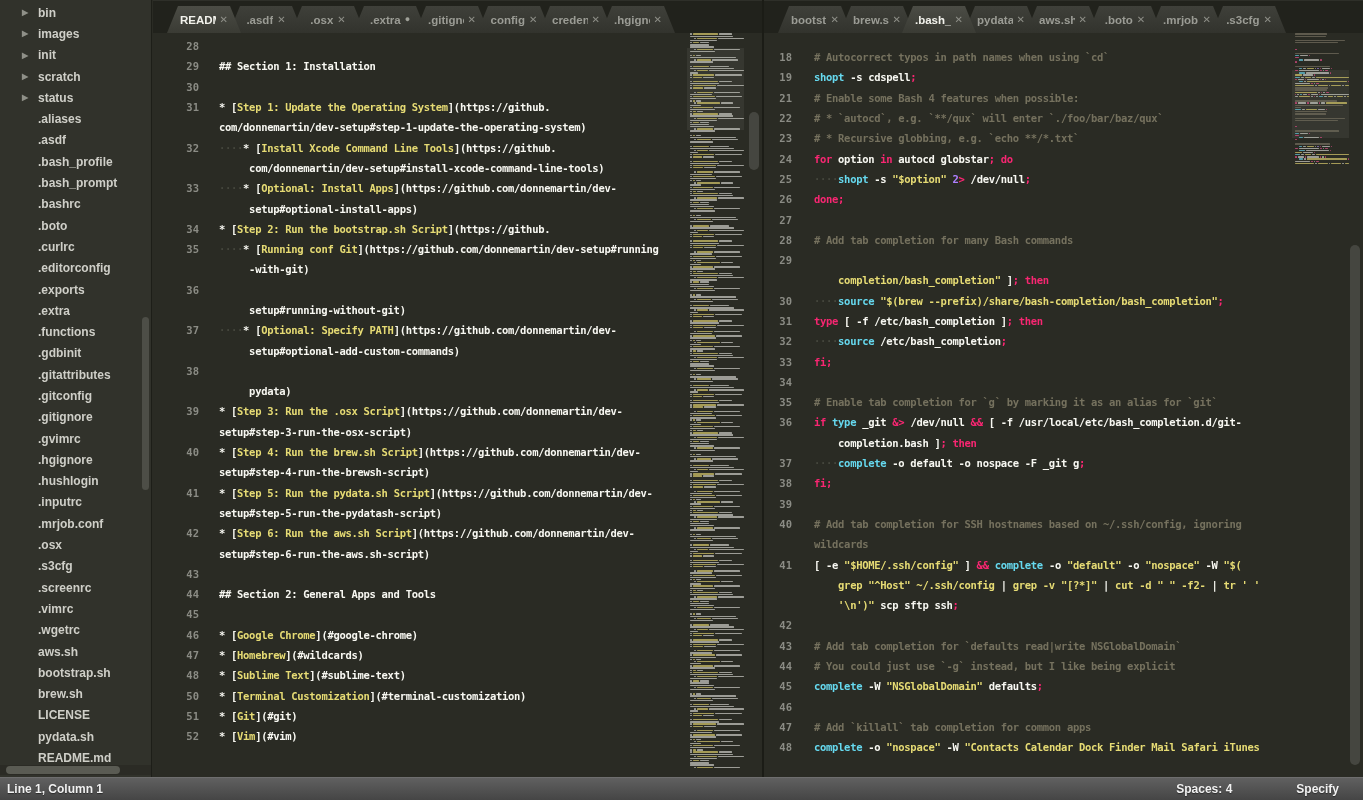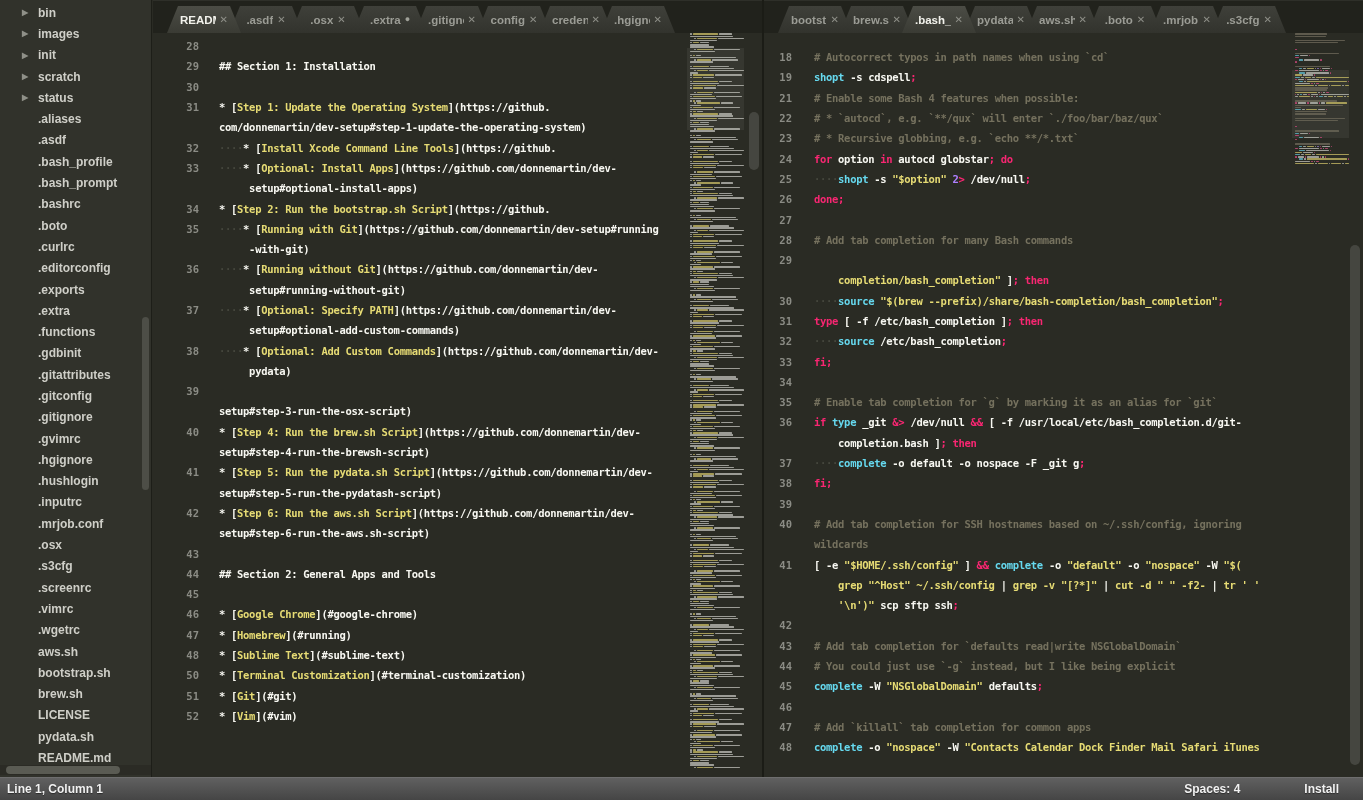--- a/index.html
+++ b/index.html
@@ -268,65 +268,68 @@
           </div>
           <div class="row">
             <span class="gut"></span>
             <span class="code"><span class="tw">com/donnemartin/dev-setup#step-1-update-the-operating-system)</span></span>
           </div>
           <div class="row">
             <span class="gut">32</span>
             <span class="code"><span class="td">····</span><span class="tw">* [</span><span class="ty">Install Xcode Command Line Tools</span><span class="tw">](https://github.</span></span>
           </div>
           <div class="row">
+            <span class="gut"></span>
+            <span class="code"><span class="tw">     com/donnemartin/dev-setup#install-xcode-command-line-tools)</span></span>
+          </div>
+          <div class="row">
             <span class="gut">33</span>
             <span class="code"><span class="td">····</span><span class="tw">* [</span><span class="ty">Optional: Install Apps</span><span class="tw">](https://github.com/donnemartin/dev-</span></span>
           </div>
           <div class="row">
             <span class="gut"></span>
             <span class="code"><span class="tw">     setup#optional-install-apps)</span></span>
           </div>
           <div class="row">
             <span class="gut">34</span>
             <span class="code"><span class="tw">* [</span><span class="ty">Step 2: Run the bootstrap.sh Script</span><span class="tw">](https://github.</span></span>
           </div>
           <div class="row">
             <span class="gut">35</span>
-            <span class="code"><span class="td">····</span><span class="tw">* [</span><span class="ty">Running with Git</span><span class="tw">](https://github.com/donnemartin/dev-setup#running</span></span>
+            <span class="code"><span class="td">····</span><span class="tw">* [</span><span class="ty">Running conf Git</span><span class="tw">](https://github.com/donnemartin/dev-setup#running</span></span>
           </div>
           <div class="row">
             <span class="gut"></span>
             <span class="code"><span class="tw">     -with-git)</span></span>
           </div>
           <div class="row">
             <span class="gut">36</span>
-            <span class="code"><span class="td">····</span><span class="tw">* [</span><span class="ty">Running without Git</span><span class="tw">](https://github.com/donnemartin/dev-</span></span>
           </div>
           <div class="row">
             <span class="gut"></span>
             <span class="code"><span class="tw">     setup#running-without-git)</span></span>
           </div>
           <div class="row">
             <span class="gut">37</span>
             <span class="code"><span class="td">····</span><span class="tw">* [</span><span class="ty">Optional: Specify PATH</span><span class="tw">](https://github.com/donnemartin/dev-</span></span>
           </div>
           <div class="row">
             <span class="gut"></span>
             <span class="code"><span class="tw">     setup#optional-add-custom-commands)</span></span>
           </div>
           <div class="row">
             <span class="gut">38</span>
-            <span class="code"><span class="td">····</span><span class="tw">* [</span><span class="ty">Optional: Add Custom Commands</span><span class="tw">](https://github.com/donnemartin/dev-</span></span>
           </div>
           <div class="row">
             <span class="gut"></span>
             <span class="code"><span class="tw">     pydata)</span></span>
           </div>
           <div class="row">
             <span class="gut">39</span>
+            <span class="code"><span class="tw">* [</span><span class="ty">Step 3: Run the .osx Script</span><span class="tw">](https://github.com/donnemartin/dev-</span></span>
           </div>
           <div class="row">
             <span class="gut"></span>
             <span class="code"><span class="tw">setup#step-3-run-the-osx-script)</span></span>
           </div>
           <div class="row">
             <span class="gut">40</span>
             <span class="code"><span class="tw">* [</span><span class="ty">Step 4: Run the brew.sh Script</span><span class="tw">](https://github.com/donnemartin/dev-</span></span>
           </div>
           <div class="row">
@@ -360,21 +363,21 @@
           <div class="row">
             <span class="gut">45</span>
             <span class="code"></span>
           </div>
           <div class="row">
             <span class="gut">46</span>
             <span class="code"><span class="tw">* [</span><span class="ty">Google Chrome</span><span class="tw">](#google-chrome)</span></span>
           </div>
           <div class="row">
             <span class="gut">47</span>
-            <span class="code"><span class="tw">* [</span><span class="ty">Homebrew</span><span class="tw">](#running)</span></span>
+            <span class="code"><span class="tw">* [</span><span class="ty">Homebrew</span><span class="tw">](#wildcards)</span></span>
           </div>
           <div class="row">
             <span class="gut">48</span>
             <span class="code"><span class="tw">* [</span><span class="ty">Sublime Text</span><span class="tw">](#sublime-text)</span></span>
           </div>
           <div class="row">
             <span class="gut">50</span>
             <span class="code"><span class="tw">* [</span><span class="ty">Terminal Customization</span><span class="tw">](#terminal-customization)</span></span>
           </div>
           <div class="row">
@@ -2218,17 +2221,17 @@
       <div class="vscroll">
           <div class="thumb" style="top:212px;height:520px"></div>
         </div>
     </div>
   </section>
 
   <footer class="statusbar">
     <span class="pos">Line 1, Column 1</span>
     <div class="sb-right">
       <span>Spaces: 4</span>
-      <span>Install</span>
+      <span>Specify</span>
     </div>
   </footer>
 
 </div>
 
 </body></html>

